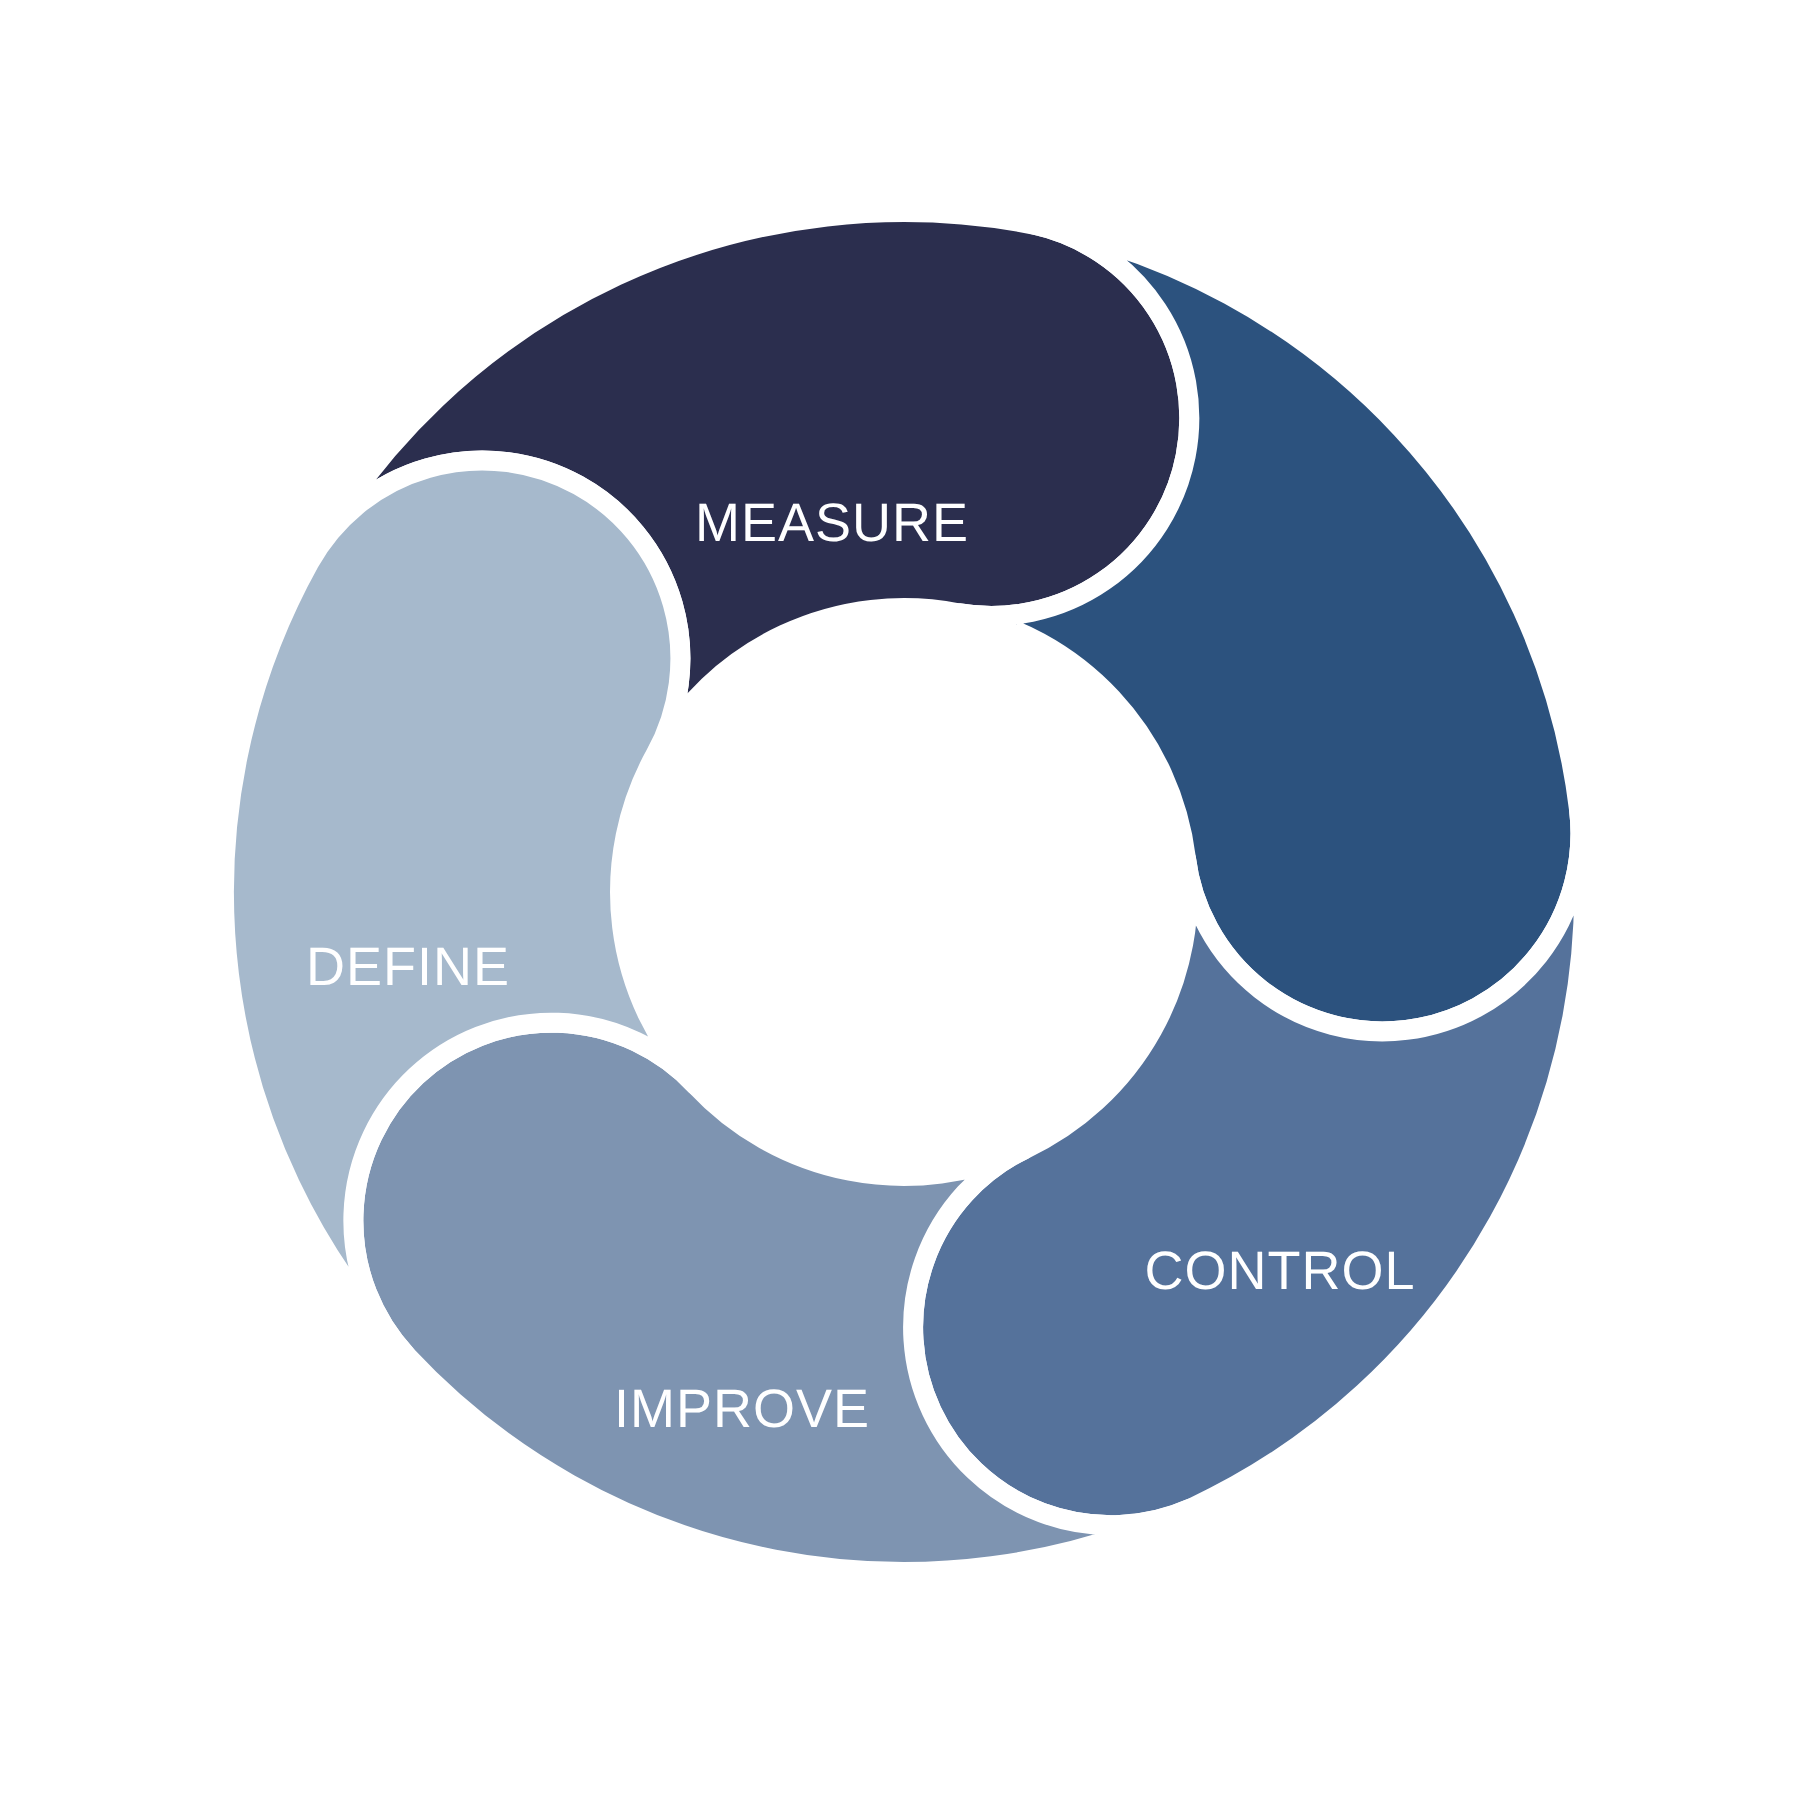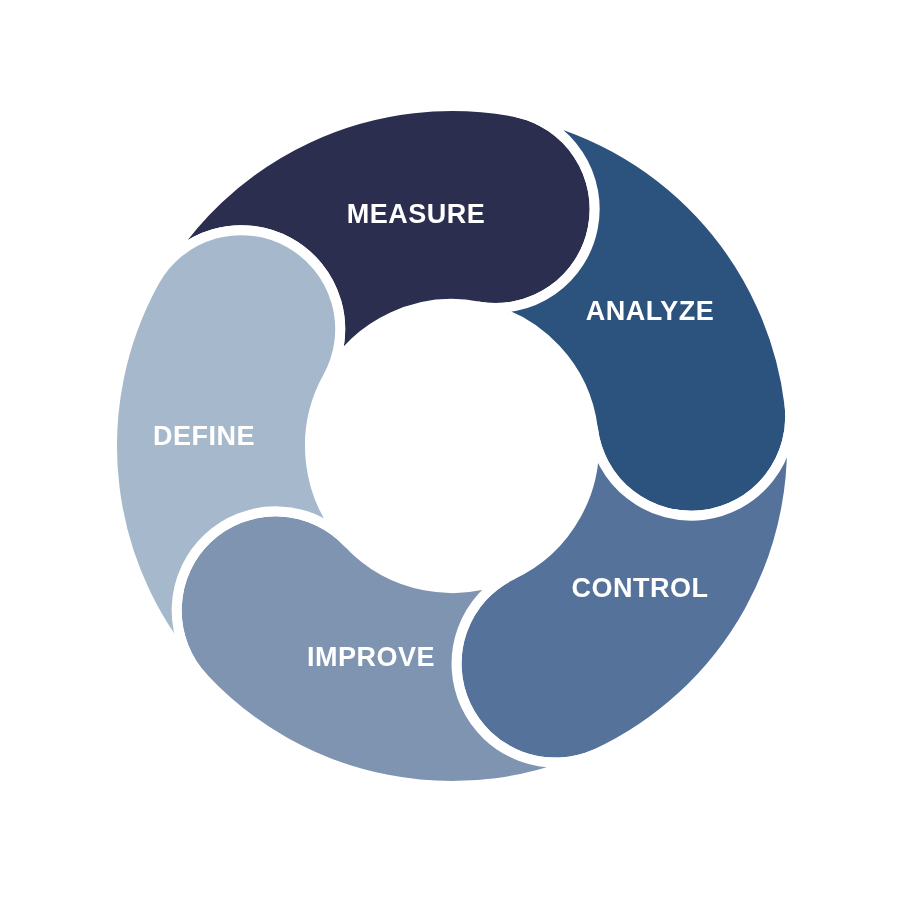--- a/index.html
+++ b/index.html
@@ -22,26 +22,27 @@
   }
   .cycle-svg path {
     stroke: #ffffff;
     stroke-width: 10;
     stroke-linejoin: round;
   }
   .seg-label {
     position: absolute;
     transform: translate(-50%, -50%);
     color: #ffffff;
-    font-weight: 700;
+    font-weight: 400;
     font-size: 27px;
     line-height: 1;
     letter-spacing: 0.5px;
     white-space: nowrap;
     user-select: none;
+    margin-top: 48px;
   }
   .lbl-measure { left: 416px; top: 214px; }
   .lbl-analyze { left: 650px; top: 311px; }
   .lbl-control { left: 640px; top: 588px; }
   .lbl-improve { left: 371px; top: 657px; }
   .lbl-define  { left: 204px; top: 436px; }
 </style>
 </head>
 <body>
 
@@ -75,21 +76,20 @@
 
     <path d="M203.3,677.9
              A340,340 0 0 1 154.6,281.2
              A99,99 0 0 1 327.8,377.2
              A142,142 0 0 0 348.1,542.8
              A99,99 0 0 0 203.3,677.9 Z" fill="#A6B9CC"></path>
   </svg>
 
   <div class="seg-label lbl-measure">MEASURE</div>
 
-  <div class="seg-label lbl-analyze">ANALYZE</div>
 
   <div class="seg-label lbl-control">CONTROL</div>
 
   <div class="seg-label lbl-improve">IMPROVE</div>
 
   <div class="seg-label lbl-define">DEFINE</div>
 
 </div>
 
 </body></html>

